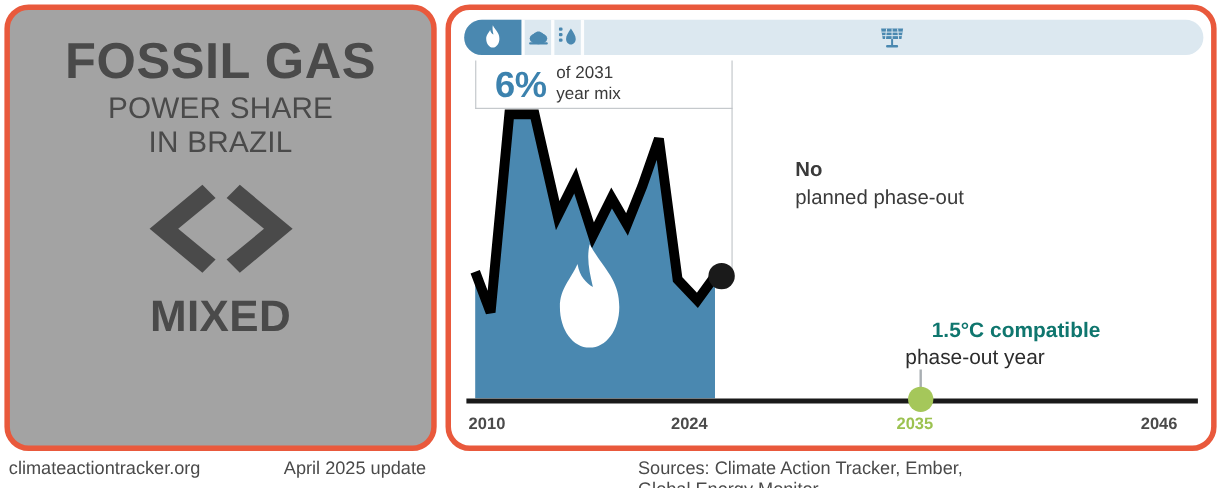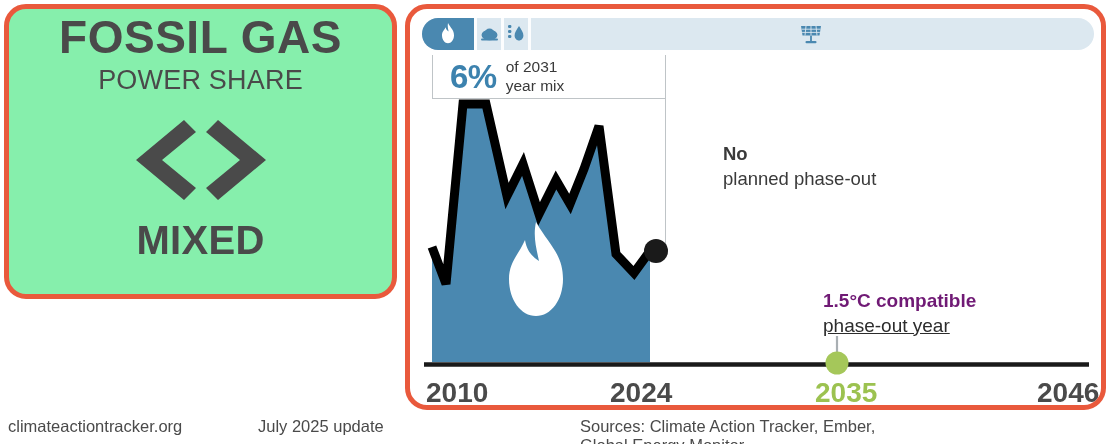--- a/index.html
+++ b/index.html
@@ -7,27 +7,27 @@
     width: 1110px; height: 444px;
     background: #ffffff;
     font-family: "Liberation Sans", sans-serif;
     overflow: hidden;
   }
   #root { position: relative; width: 1110px; height: 444px; background:#fff; }
 
   
   .left-panel {
     position: absolute; left: 4px; top: 4px;
-    width: 393px; height: 295px;
-    background: #86efac;
+    width: 393px; height: 406px;
+    background: #a3a3a3;
     border: 5px solid #E9593C;
     border-radius: 22px;
     display: flex; flex-direction: column;
     align-items: center;
-    padding-top: 4px;
+    padding-top: 22px;
   }
   .fuel-title {
     font-size: 46px; font-weight: bold; color: #4A4A4A;
     letter-spacing: 0.5px; line-height: 1.05;
     text-align: center;
   }
   .subtitle {
     margin-top: 4px;
     font-size: 27px; color: #4A4A4A; line-height: 1.12;
     text-align: center; font-weight: 400;
@@ -106,43 +106,44 @@
   
   .anno-no {
     position:absolute; left: 313px; top: 133px;
     font-size: 18.5px; color:#3A3A3A; line-height:1.35;
   }
   .anno-no b { font-weight:bold; }
   .anno-15 {
     position:absolute; left: 413px; top: 280px;
     text-align:left; line-height:1.3;
   }
-  .anno-15 .g { font-size:19px; font-weight:bold; color:#701a75; }
-  .anno-15 .d { font-size:19px; color:#2C2C2C;text-decoration:underline; }
+  .anno-15 .g { font-size:19px; font-weight:bold; color:#0f766e;margin-left:24px; }
+  .anno-15 .d { font-size:19px; color:#2C2C2C; }
 
   
   .axis-lab {
     position:absolute; top: 368px;
-    font-size: 28px; font-weight: bold; color:#4A4A4A;
+    font-size: 15px; font-weight: bold; color:#4A4A4A;
   }
   .axis-lab.green { color:#9CC250;text-align:right; }
 
   
   .footer { position:absolute; left:0; top:414px; width:881px; height:30px; }
   .foot-txt { position:absolute; font-size:16.5px; color:#4A4A4A; top:3px; }
 </style>
 </head>
 <body>
 
 <div id="root">
 
   <div class="left-panel">
     <div class="fuel-title">FOSSIL GAS</div>
     <div class="subtitle">
       <div>POWER SHARE</div>
+      <div>IN BRAZIL</div>
     </div>
 
     <div class="signal-icon">
       <svg width="150" height="92" viewBox="0 0 150 92">
         <g fill="#4A4A4A">
           <path d="M58 6 L70 18 L36 46 L70 74 L58 86 L10 46 Z"></path>
           <path d="M92 6 L80 18 L114 46 L80 74 L92 86 L140 46 Z"></path>
         </g>
       </svg>
     </div>
@@ -281,17 +282,17 @@
       <div class="axis-lab" style="left:16px;">2010</div>
       <div class="axis-lab" style="left:200px;">2024</div>
       <div class="axis-lab green" style="left:405px;">2035</div>
       <div class="axis-lab" style="left:627px;">2046</div>
 
     </div>
   </div>
 
   <div class="footer">
     <a class="foot-txt" style="left:8px; text-decoration:none; color:#4A4A4A;">climateactiontracker.org</a>
-    <div class="foot-txt" style="left:258px;">July 2025 update</div>
+    <div class="foot-txt" style="left:258px;">April 2025 update</div>
     <div class="foot-txt" style="left:580px;">Sources: Climate Action Tracker, Ember, Global Energy Monitor</div>
   </div>
 
 </div>
 
 </body></html>

